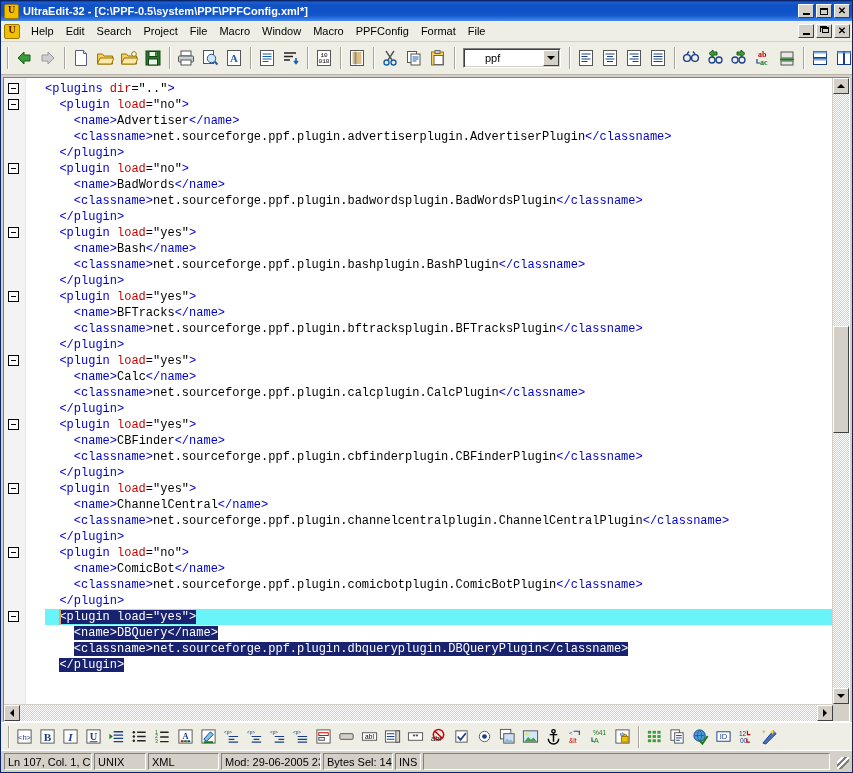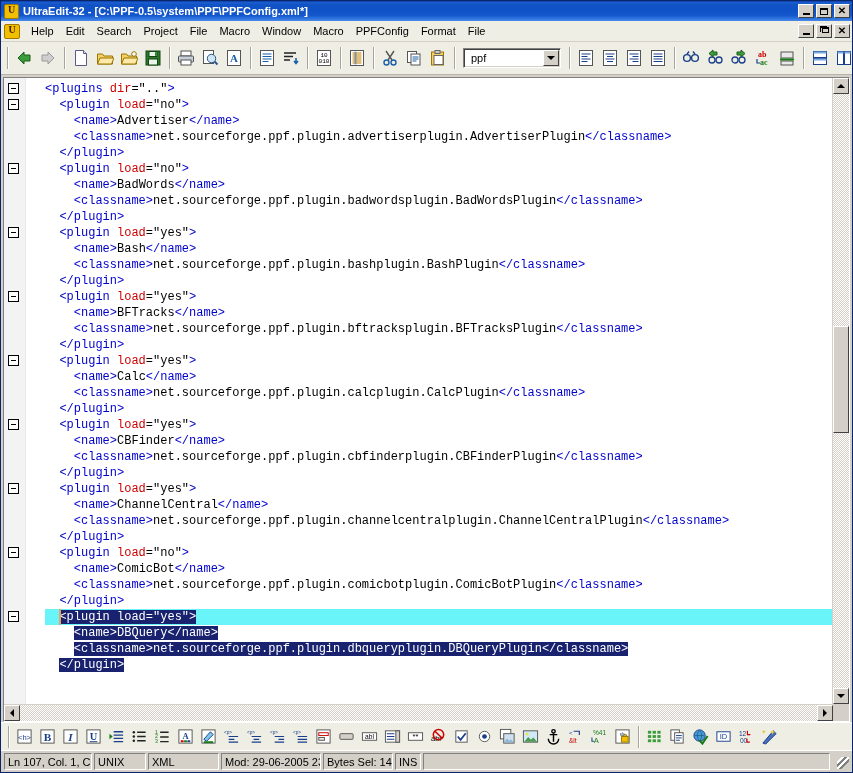--- a/index.html
+++ b/index.html
@@ -107,21 +107,21 @@
   }
   .tbtn svg{display:block;}
   .combo{
     width:98px;height:20px;flex:0 0 auto;margin:0 4px;
     background:#fff;border:1px solid #808080;
     border-right-color:#fff;border-bottom-color:#fff;
     box-shadow:inset 1px 1px 0 #404040, inset -1px -1px 0 #d4d0c8;
     display:flex;align-items:center;box-sizing:border-box;
     position:relative;
   }
-  .combo-val{flex:1 1 auto;font-size:11px;padding-left:7px;color:#000;
+  .combo-val{flex:1 1 auto;font-size:11px;padding-left:21px;color:#000;
     font-family:"Liberation Sans",sans-serif;}
   .combo-arrow{
     width:16px;height:16px;margin-right:1px;flex:0 0 auto;
     background:#d4d0c8;border:1px solid #fff;
     border-right-color:#404040;border-bottom-color:#404040;
     display:flex;align-items:center;justify-content:center;box-sizing:border-box;
   }
   .combo-arrow i{
     display:block;width:0;height:0;
     border-left:4px solid transparent;border-right:4px solid transparent;

